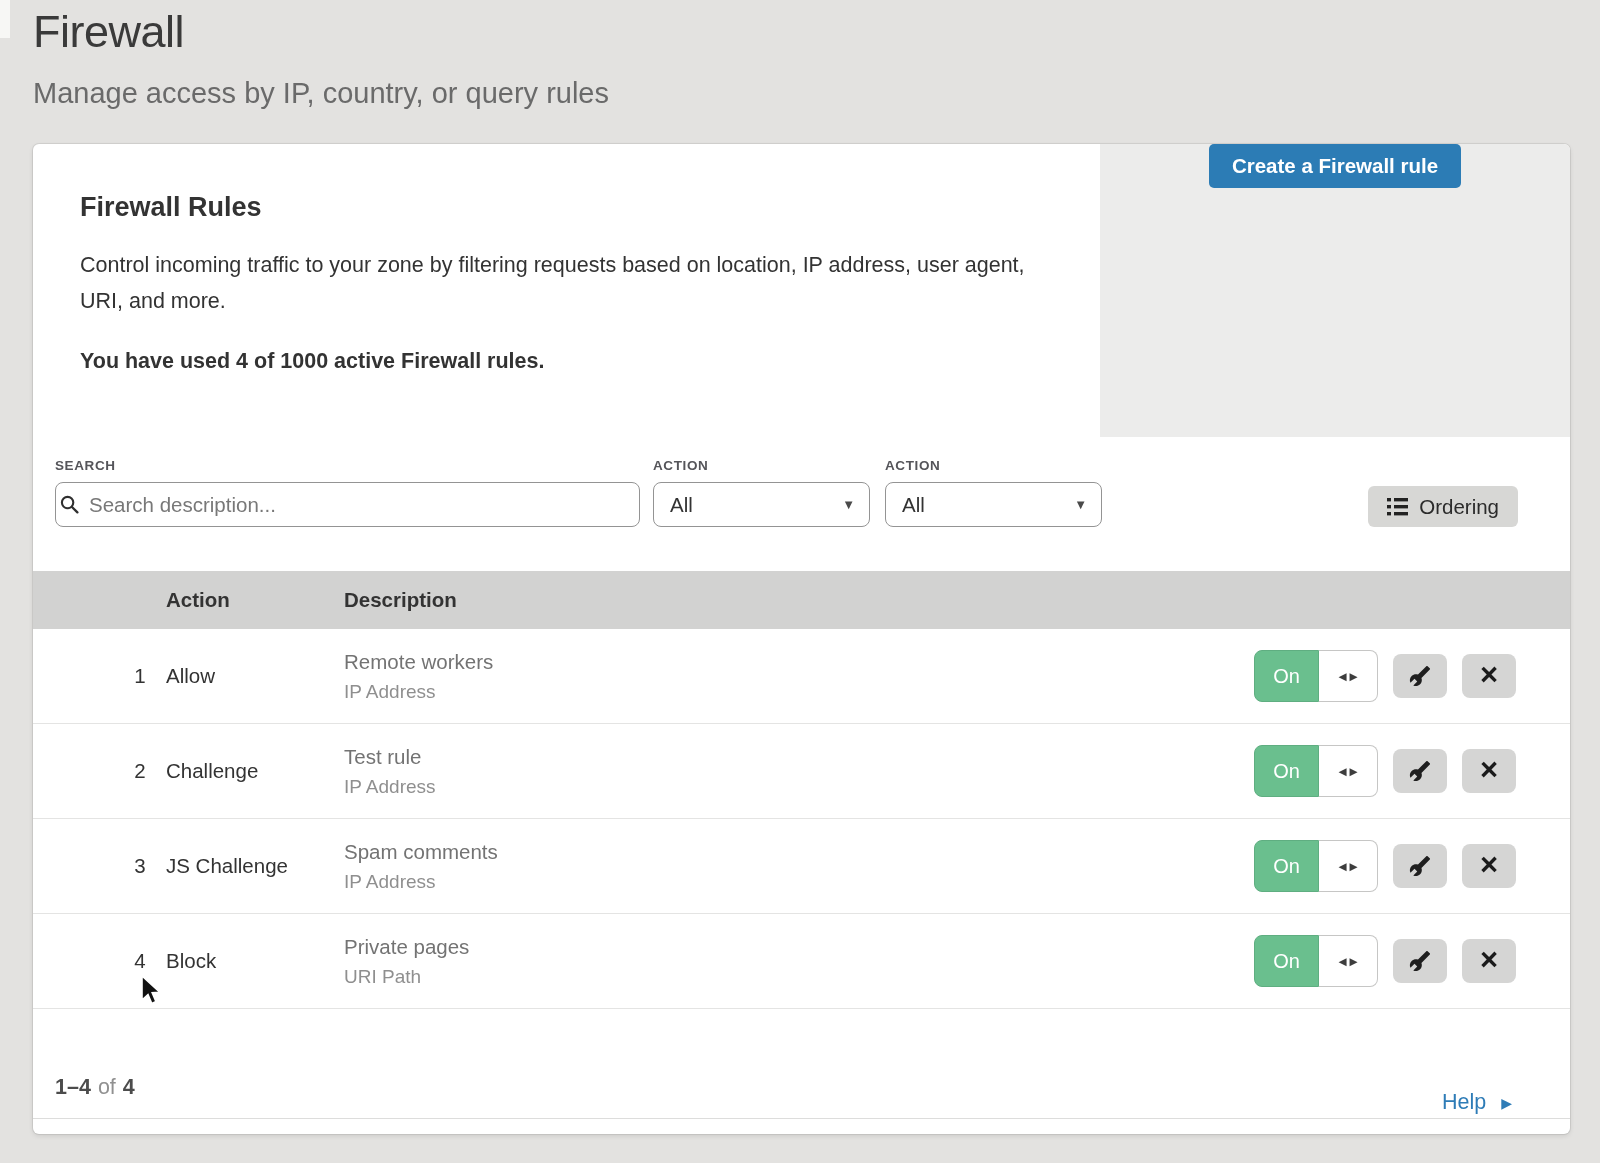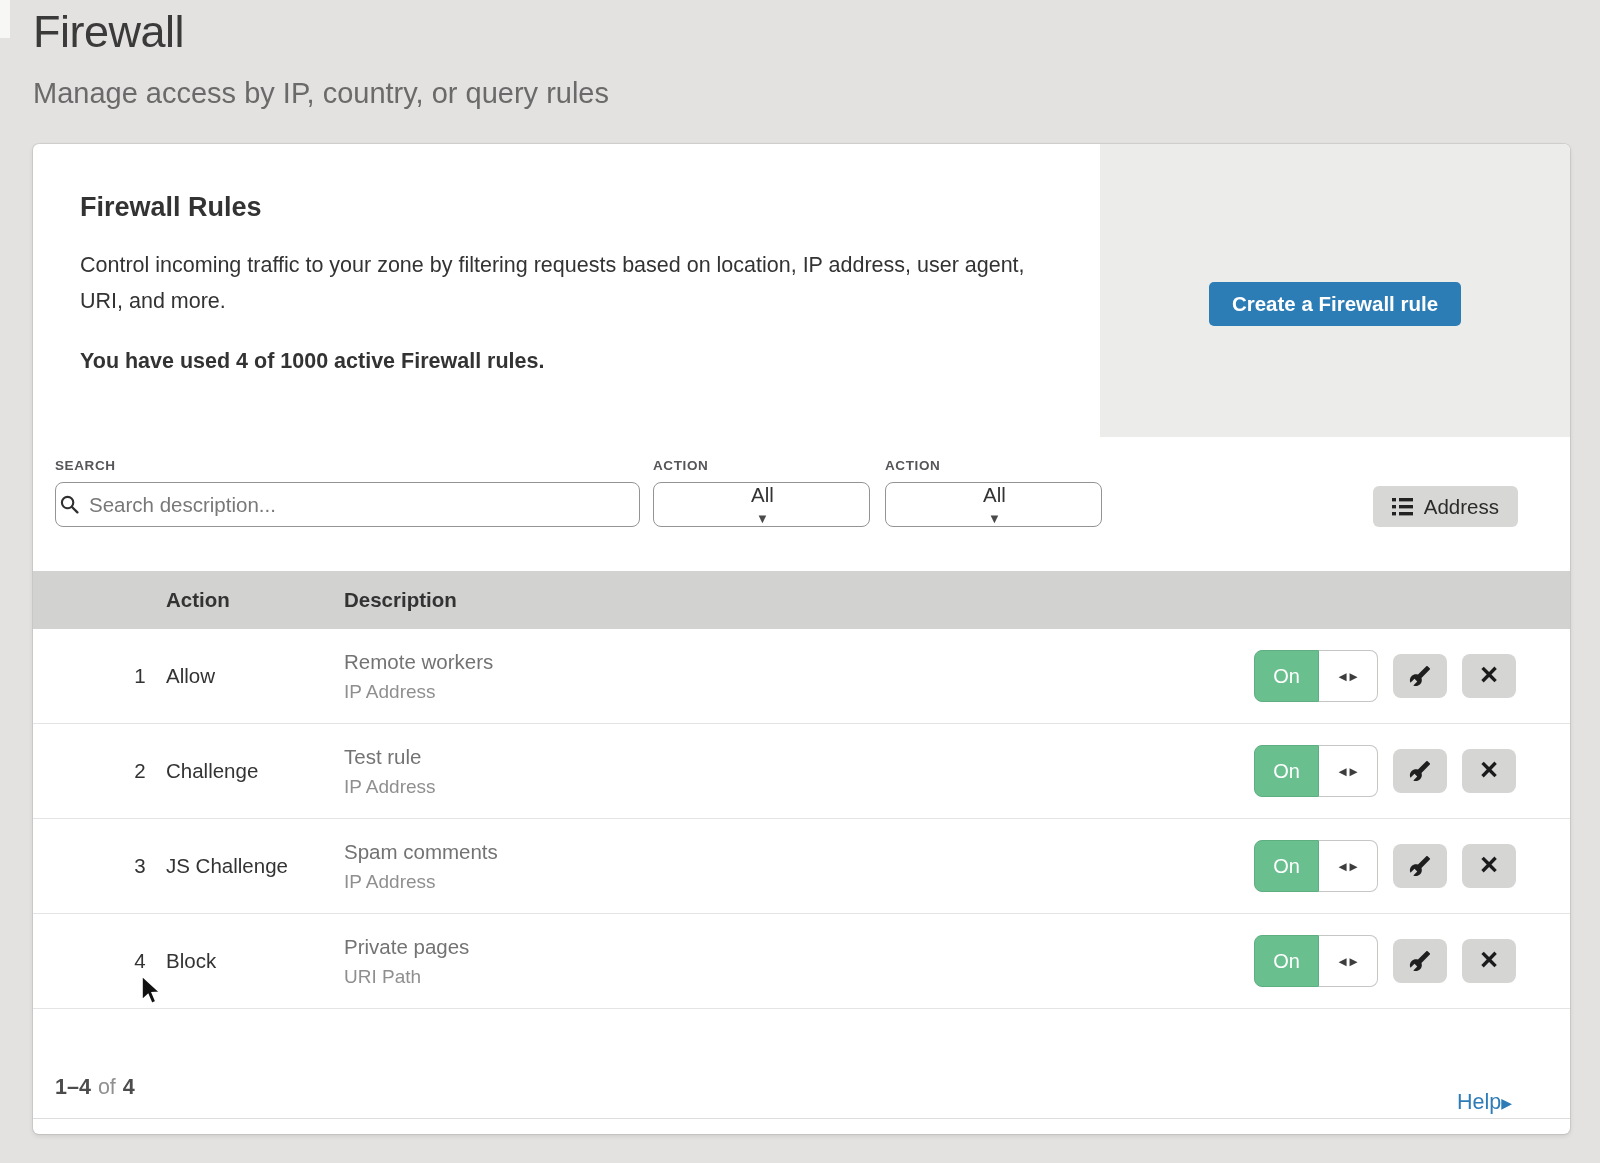--- a/index.html
+++ b/index.html
@@ -21,37 +21,37 @@
     box-shadow:0 0 0 1px rgba(0,0,0,0.07), 0 2px 5px rgba(0,0,0,0.10);
   }
 
   
   .card-top{position:absolute;left:0;top:0;right:0;height:320px;border-bottom:1px solid #dcdcdb;border-radius:6px 6px 0 0;}
   .rules-info{position:absolute;left:47px;top:48px;width:950px;}
   .rules-heading{font-size:27px;font-weight:bold;color:#333;margin-bottom:24px;}
   .rules-desc{font-size:21.5px;color:#333;line-height:1.68;width:945px;}
   .rules-usage{font-size:21.5px;font-weight:bold;color:#333;margin-top:30px;}
   .side-panel{position:absolute;left:1067px;top:0;right:0;bottom:0;background:#ececeb;border-radius:0 6px 0 0;
-    display:flex;align-items:center;justify-content:center;}
+    display:flex;align-items:flex-start;justify-content:center;}
   .create-btn{background:#2c7cb5;color:#fff;border:none;border-radius:5px;font-size:20.5px;font-weight:bold;
     padding:10px 23px;cursor:pointer;font-family:"Liberation Sans",sans-serif;}
 
   
   .filter-bar{position:absolute;left:0;top:293px;right:0;height:134px;background:#fff;}
   .fgroup{position:absolute;top:21px;}
   .fgroup-search{left:22px;}
   .fgroup-status{left:620px;}
   .fgroup-action{left:852px;}
   .flabel{display:block;font-size:13.5px;font-weight:bold;color:#55555a;letter-spacing:0.6px;margin-bottom:9px;}
   .search-box{width:585px;height:45px;border:1px solid #949494;border-radius:8px;background:#fff;
     display:flex;align-items:center;padding:0 4px;}
   .search-box input{flex:1;border:none;outline:none;font-size:20.5px;color:#333;margin-left:10px;background:transparent;font-family:"Liberation Sans",sans-serif;}
   .search-box input::placeholder{color:#787878;}
   .select{width:217px;height:45px;border:1px solid #949494;border-radius:8px;background:#fff;
-    display:flex;align-items:center;justify-content:space-between;padding:0 14px 0 16px;font-size:20.5px;color:#333;cursor:pointer;flex-direction:column;}
+    display:flex;align-items:center;justify-content:space-between;padding:0 14px 0 16px;font-size:20.5px;color:#333;cursor:pointer;}
   .select .arrow{font-size:13px;color:#4a4a4a;}
   .ordering-btn{position:absolute;right:52px;top:49px;height:41px;padding:0 19px;background:#d7d7d5;border:none;border-radius:6px;
     display:flex;align-items:center;gap:11px;font-size:20.5px;color:#2b2b2b;cursor:pointer;font-family:"Liberation Sans",sans-serif;}
 
   
   .rules-table{position:absolute;left:0;top:427px;right:0;}
   .thead{height:58px;background:#d2d2d1;position:relative;}
   .th{position:absolute;top:50%;transform:translateY(-50%);font-size:20.5px;font-weight:bold;color:#333;}
   .th-action{left:133px;}
   .th-desc{left:311px;}
@@ -71,21 +71,21 @@
     display:flex;align-items:center;justify-content:center;cursor:pointer;}
   .x-glyph{font-size:31px;font-weight:bold;color:#1b1b1b;line-height:1;margin-top:-3px;}
 
   
   .pagination{position:absolute;left:0;top:913px;right:0;height:62px;border-bottom:1px solid #dddddc;
     display:flex;align-items:center;padding-left:22px;font-size:21.5px;color:#4c4c4c;}
   .pg-range,.pg-total{font-weight:bold;color:#4c4c4c;}
   .pg-of{color:#909090;margin:0 7px;}
   .help-row{position:absolute;left:0;top:927px;right:0;height:63px;display:flex;align-items:center;
     justify-content:flex-end;padding-right:58px;border-radius:0 0 6px 6px;}
-  .help-link{display:flex;align-items:center;gap:0;color:#2e7cb7;font-size:21.5px;text-decoration:none;cursor:pointer;}
+  .help-link{display:flex;align-items:center;gap:15px;color:#2e7cb7;font-size:21.5px;text-decoration:none;cursor:pointer;}
   .help-link .tri{font-size:14px;}
 
   .cursor{position:absolute;left:140px;top:975px;width:24px;height:34px;pointer-events:none;}
 </style>
 </head>
 <body>
 
 <div class="corner-sliver"></div>
 
 <h1 class="page-title">Firewall</h1>
@@ -134,21 +134,21 @@
 
     <button class="ordering-btn">
       <svg width="21" height="19" viewBox="0 0 21 19">
         <rect x="0" y="1" width="4" height="3.4" fill="#222"></rect>
           <rect x="7" y="1" width="14" height="3.4" fill="#222"></rect>
         <rect x="0" y="8" width="4" height="3.4" fill="#222"></rect>
           <rect x="7" y="8" width="14" height="3.4" fill="#222"></rect>
         <rect x="0" y="15" width="4" height="3.4" fill="#222"></rect>
           <rect x="7" y="15" width="14" height="3.4" fill="#222"></rect>
       </svg>
-      <span>Address</span>
+      <span>Ordering</span>
     </button>
   </div>
 
   <div class="rules-table">
     <div class="thead">
       <span class="th th-action">Action</span>
       <span class="th th-desc">Description</span>
     </div>
 
     <div class="rrow">

